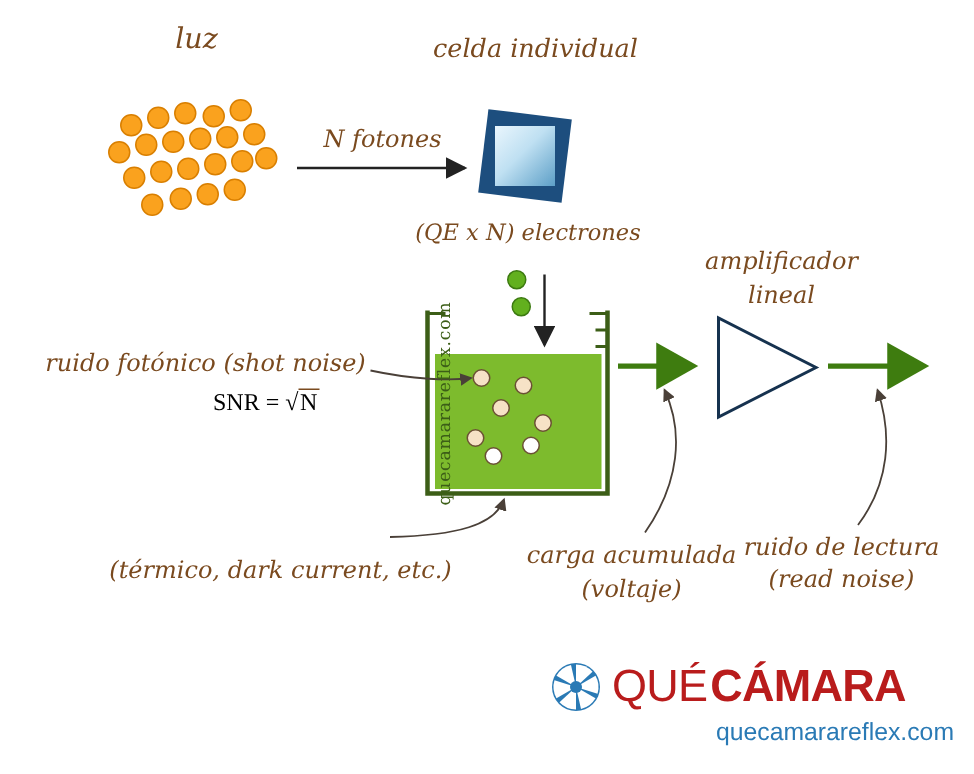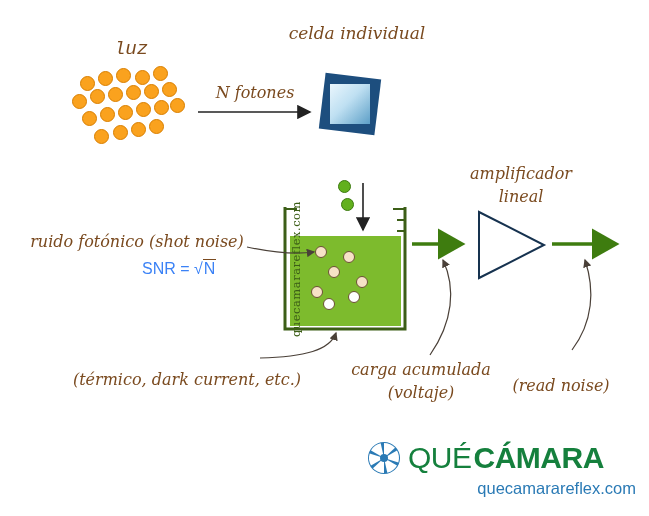--- a/index.html
+++ b/index.html
@@ -5,22 +5,22 @@
   html,body{margin:0;padding:0;background:#fff;}
   .canvas{position:relative;width:649px;height:516px;background:#fff;overflow:hidden;
           font-family:"DejaVu Serif",serif;}
   .overlay{position:absolute;left:0;top:0;}
 
   .lbl{position:absolute;color:#7a4a1f;font-family:"DejaVu Serif",serif;font-style:italic;
        white-space:nowrap;transform:translateX(-50%);font-size:16px;line-height:1.1;text-align:center;}
   .lbl.big{font-size:19px;}
   .lbl.small{font-size:15px;}
 
-  .snr{position:absolute;left:142px;top:260px;color:#3b82f6;font-style:normal;
-       font-family:Liberation Sans, sans-serif;font-size:16px;white-space:nowrap;}
+  .snr{position:absolute;left:142px;top:260px;color:#000000;font-style:normal;
+       font-family:Liberation Serif, serif;font-size:16px;white-space:nowrap;}
   .snr .radicand{border-top:1.2px solid #7a4a1f;padding:0 1px;}
 
   .photon{position:absolute;width:15px;height:15px;border-radius:50%;
           background:#faa21e;border:1.5px solid #d97f00;box-sizing:border-box;}
 
   .cell-outer{position:absolute;left:322px;top:76px;width:56px;height:56px;
               background:#1d4e7e;transform:rotate(7deg);display:flex;align-items:center;justify-content:center;}
   .cell-inner{width:40px;height:40px;background:linear-gradient(135deg,#eaf6fd 0%,#bfe0f2 45%,#5d9fc7 100%);
               transform:rotate(-7deg);}
 
@@ -30,21 +30,21 @@
   .electron{position:absolute;width:12px;height:12px;border-radius:50%;box-sizing:border-box;border:1px solid #6b5134;}
   .electron.cream{background:#f6e2c6;}
   .electron.white{background:#ffffff;}
 
   .watermark{position:absolute;left:231px;top:265px;width:130px;height:14px;
              transform:rotate(-90deg);color:#3c5e17;font-size:11.5px;font-style:normal;
              letter-spacing:.5px;text-align:center;font-family:"DejaVu Serif",serif;white-space:nowrap;}
 
   .logo{position:absolute;left:364px;top:438px;width:272px;font-family:"Liberation Sans",sans-serif;}
   .logo-row{display:flex;align-items:center;}
-  .logo-text{color:#15803d;font-size:30px;letter-spacing:-0.5px;margin-left:4px;}
+  .logo-text{color:#b91c1c;font-size:30px;letter-spacing:-0.5px;margin-left:4px;}
   .logo-text .que{font-weight:400;}
   .logo-text .camara{font-weight:700;margin-left:2px;}
   .logo-url{color:#2a7ab5;font-size:16.5px;font-weight:500;text-align:right;width:100%;margin-top:1px;}
 </style>
 </head>
 <body>
 
 <div class="canvas">
 
   <svg class="overlay" width="649" height="516">
@@ -74,21 +74,21 @@
     <polygon points="479,212 479,278 544,245" fill="#ffffff" stroke="#16324f" stroke-width="2"></polygon>
 
     <line x1="552" y1="244" x2="616" y2="244" stroke="#3e7c0f" stroke-width="3.5" marker-end="url(#mG)"></line>
 
     <path d="M247,247 C 275,253 300,254 314,252" fill="none" stroke="#4a4038" stroke-width="1.2" marker-end="url(#mT)"></path>
     <path d="M260,358 C 305,357 330,350 336,333" fill="none" stroke="#4a4038" stroke-width="1.2" marker-end="url(#mT)"></path>
     <path d="M430,355 C 453,322 456,288 443,260" fill="none" stroke="#4a4038" stroke-width="1.2" marker-end="url(#mT)"></path>
     <path d="M572,350 C 593,322 595,290 585,260" fill="none" stroke="#4a4038" stroke-width="1.2" marker-end="url(#mT)"></path>
   </svg>
 
-  <div class="lbl big" style="left:131px;top:39px;font-family:Liberation Mono, monospace;">luz</div>
+  <div class="lbl big" style="left:131px;top:16px;">luz</div>
 
   <div>
     <div class="photon" style="left:80px;top:76px;"></div>
     <div class="photon" style="left:98px;top:71px;"></div>
     <div class="photon" style="left:116px;top:68px;"></div>
     <div class="photon" style="left:135px;top:70px;"></div>
     <div class="photon" style="left:153px;top:66px;"></div>
     <div class="photon" style="left:72px;top:94px;"></div>
     <div class="photon" style="left:90px;top:89px;"></div>
     <div class="photon" style="left:108px;top:87px;"></div>
@@ -107,20 +107,21 @@
     <div class="photon" style="left:149px;top:119px;"></div>
   </div>
 
   <div class="lbl" style="left:255px;top:84px;">N fotones</div>
 
   <div class="lbl" style="left:357px;top:24px;font-size:17px;">celda individual</div>
   <div class="cell-outer">
     <div class="cell-inner"></div>
   </div>
 
+  <div class="lbl small" style="left:352px;top:147px;">(QE x N) electrones</div>
 
   <div class="falling-electron" style="left:338px;top:180px;"></div>
   <div class="falling-electron" style="left:341px;top:198px;"></div>
 
   <div class="electron cream" style="left:315px;top:246px;"></div>
   <div class="electron cream" style="left:343px;top:251px;"></div>
   <div class="electron cream" style="left:328px;top:266px;"></div>
   <div class="electron cream" style="left:356px;top:276px;"></div>
   <div class="electron cream" style="left:311px;top:286px;"></div>
   <div class="electron white" style="left:323px;top:298px;"></div>
@@ -135,20 +136,21 @@
   <div class="snr">
     <span>SNR =</span>
     <span>√</span><span class="radicand">N</span>
   </div>
 
   <div class="lbl" style="left:187px;top:371px;text-align:right;">(térmico, dark current, etc.)</div>
 
   <div class="lbl" style="left:421px;top:361px;">carga acumulada</div>
   <div class="lbl" style="left:421px;top:384px;">(voltaje)</div>
 
+  <div class="lbl" style="left:561px;top:356px;">ruido de lectura</div>
   <div class="lbl" style="left:561px;top:377px;">(read noise)</div>
 
   <div class="logo">
     <div class="logo-row">
       <svg width="40" height="40" viewBox="0 0 40 40">
         <circle cx="20" cy="20" r="16" fill="#2a7ab5"></circle>
         <g fill="#ffffff">
           <path d="M20,5 A15,15 0 0 1 31,9.8 L20,20 Z"></path>
           <path d="M20,5 A15,15 0 0 1 31,9.8 L20,20 Z" transform="rotate(60,20,20)"></path>
           <path d="M20,5 A15,15 0 0 1 31,9.8 L20,20 Z" transform="rotate(120,20,20)"></path>

